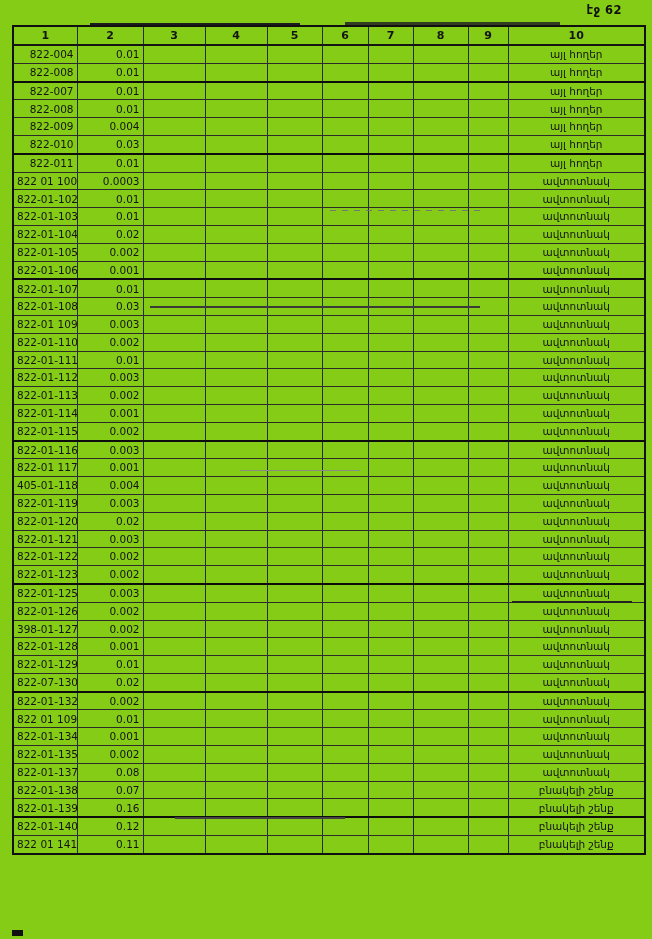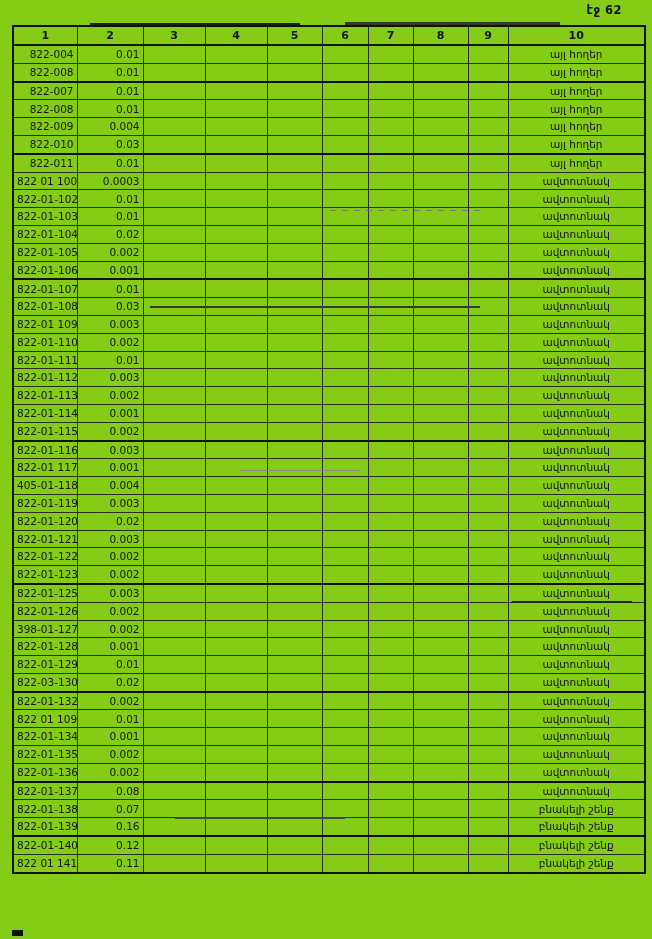--- a/index.html
+++ b/index.html
@@ -523,21 +523,21 @@
           <td class="empty"></td>
           <td class="empty"></td>
           <td class="empty"></td>
           <td class="empty"></td>
           <td class="empty"></td>
           <td class="empty"></td>
           <td class="empty"></td>
           <td class="cat">ավտոտնակ</td>
         </tr>
         <tr class="thick">
-          <td class="code">822-03-130</td>
+          <td class="code">822-07-130</td>
           <td class="value">0.02</td>
           <td class="empty"></td>
           <td class="empty"></td>
           <td class="empty"></td>
           <td class="empty"></td>
           <td class="empty"></td>
           <td class="empty"></td>
           <td class="empty"></td>
           <td class="cat">ավտոտնակ</td>
         </tr>
@@ -572,32 +572,20 @@
           <td class="empty"></td>
           <td class="empty"></td>
           <td class="empty"></td>
           <td class="empty"></td>
           <td class="empty"></td>
           <td class="empty"></td>
           <td class="cat">ավտոտնակ</td>
         </tr>
         <tr>
           <td class="code">822-01-135</td>
-          <td class="value">0.002</td>
-          <td class="empty"></td>
-          <td class="empty"></td>
-          <td class="empty"></td>
-          <td class="empty"></td>
-          <td class="empty"></td>
-          <td class="empty"></td>
-          <td class="empty"></td>
-          <td class="cat">ավտոտնակ</td>
-        </tr>
-        <tr class="thick">
-          <td class="code">822-01-136</td>
           <td class="value">0.002</td>
           <td class="empty"></td>
           <td class="empty"></td>
           <td class="empty"></td>
           <td class="empty"></td>
           <td class="empty"></td>
           <td class="empty"></td>
           <td class="empty"></td>
           <td class="cat">ավտոտնակ</td>
         </tr>

